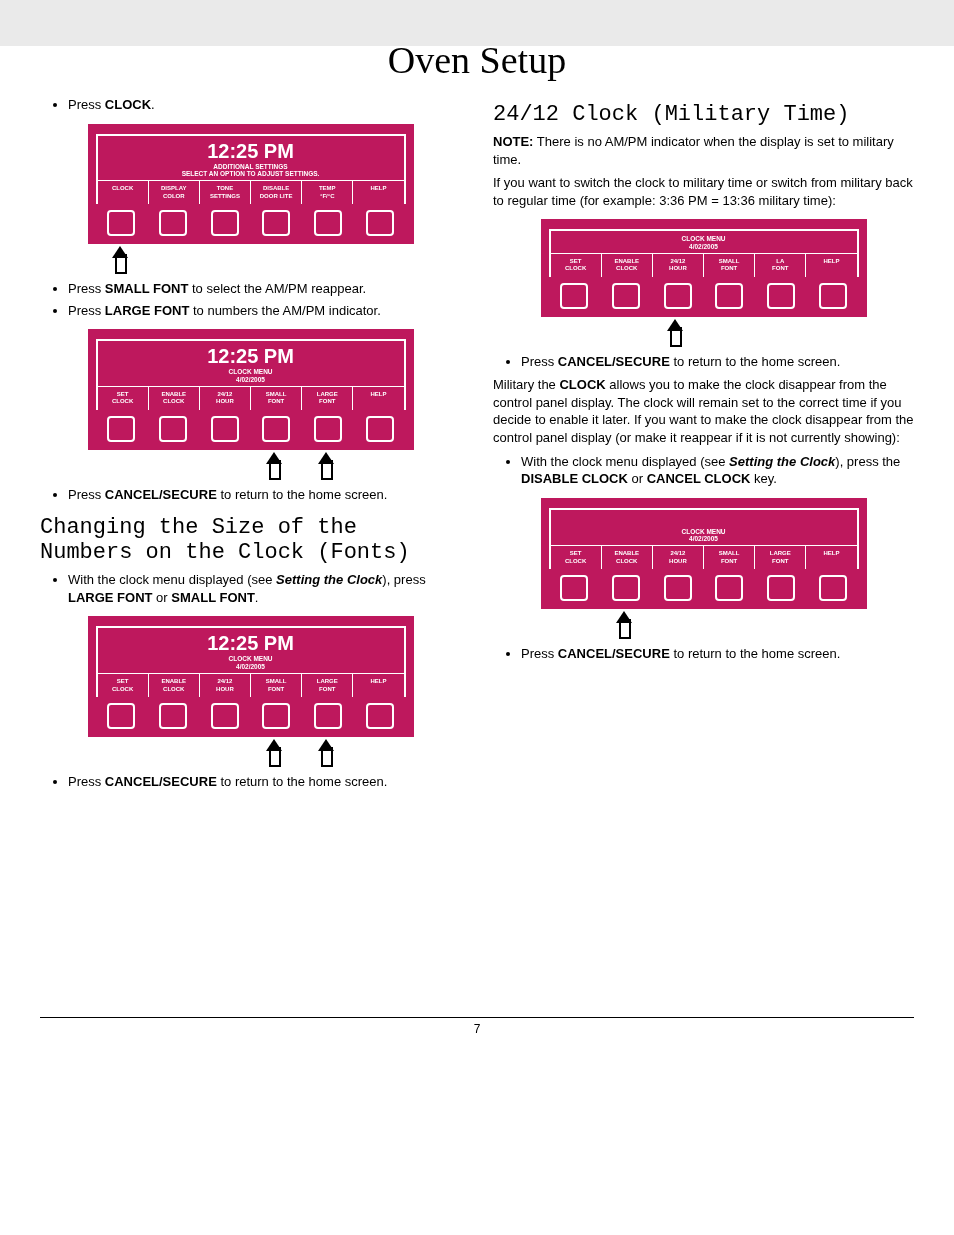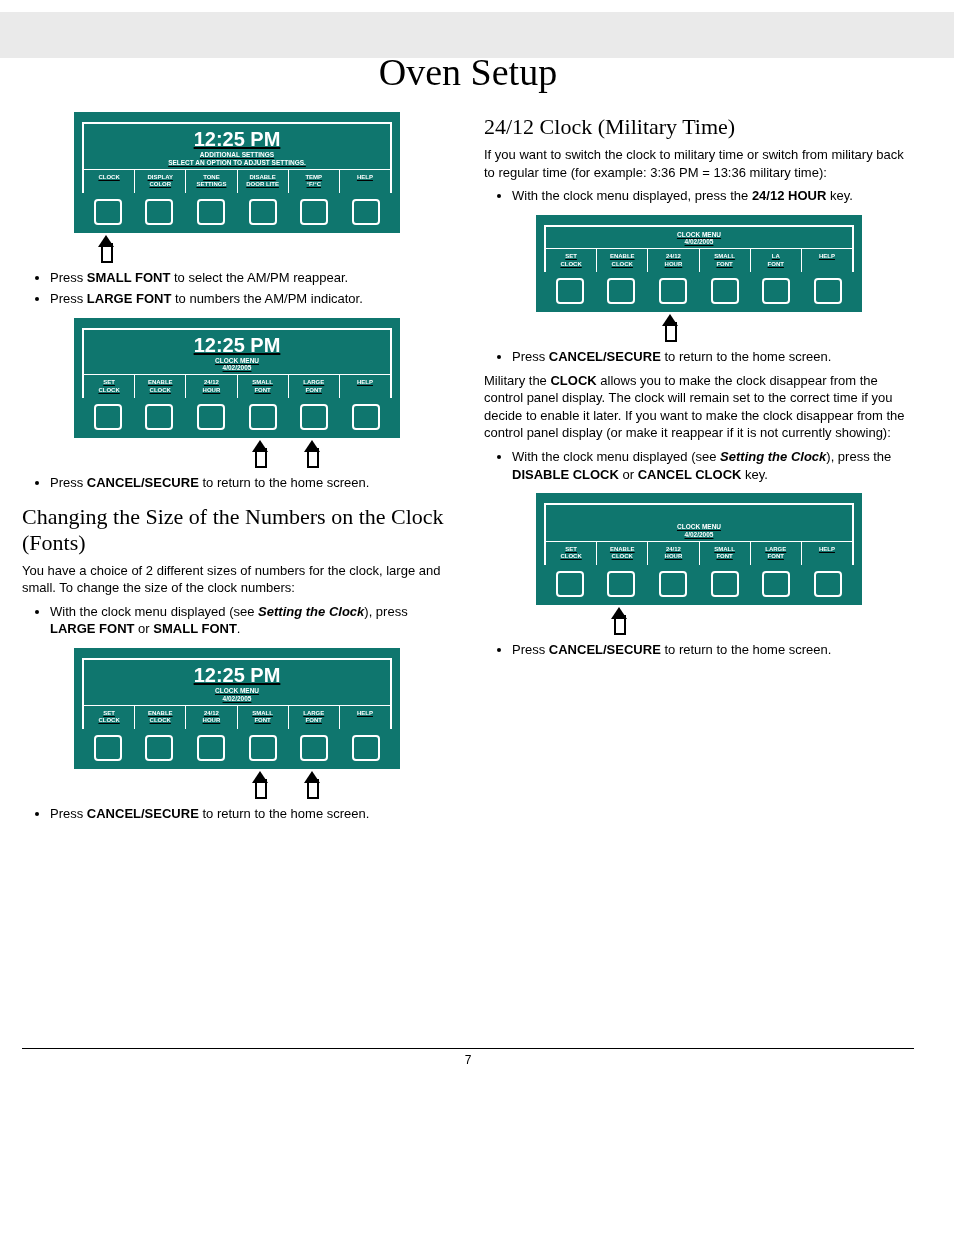--- a/index.html
+++ b/index.html
@@ -5,23 +5,23 @@
   body {
     font-family: Verdana, Arial, sans-serif;
     font-size: 13px;
     margin: 0;
     padding: 0;
     background: #fff;
     color: #000;
   }
   .page {
     width: 954px;
-    margin: 12px auto;
+    margin: 0 auto;
     box-sizing: border-box;
-    padding: 0 40px 40px 22px;
+    padding: 0 40px 40px 40px;
   }
   .header-bar {
     background: #eaeaea;
     height: 46px;
     margin: 0 -40px 0 -40px;
     position: relative;
   }
   h1.main-title {
     font-family: Georgia, 'Times New Roman', serif;
     font-weight: normal;
@@ -33,36 +33,35 @@
   }
   .cols {
     display: flex;
     gap: 32px;
   }
   .col {
     flex: 1;
     min-width: 0;
   }
   h2.section {
-    font-family: Liberation Serif, serif;
+    font-family: Liberation Mono, monospace;
     font-weight: normal;
     font-size: 22px;
     margin: 12px 0 6px 0;
   }
   p { margin: 6px 0; line-height: 1.35; }
   ul { margin: 6px 0; padding-left: 28px; }
   li { margin: 4px 0; line-height: 1.35; }
 
   
   .panel {
-    background: #0f766e;
+    background: #be185d;
     padding: 10px 8px 6px 8px;
     margin: 10px auto 0 auto;
     width: 310px;
-    text-decoration: underline;
   }
   .panel-inner {
     border: 2px solid #fff;
     border-bottom: none;
   }
   .panel-top {
     text-align: center;
     padding: 4px 0 2px 0;
   }
   .time {
@@ -145,20 +144,25 @@
 </head>
 <body>
 
 <div class="page">
   <div class="header-bar"></div>
   <h1 class="main-title">Oven Setup</h1>
 
   <div class="cols">
 
     <div class="col">
+      <ul>
+        <li>
+          <span>Press </span><b>CLOCK</b><span>.</span>
+        </li>
+      </ul>
 
       <div class="panel">
         <div class="panel-inner">
           <div class="panel-top">
             <div class="time">12:25 PM</div>
             <div class="subline">ADDITIONAL SETTINGS</div>
             <div class="subline">SELECT AN OPTION TO ADJUST SETTINGS.</div>
           </div>
           <div class="label-row">
             <div class="label-cell">CLOCK</div>
@@ -221,21 +225,20 @@
         <div class="pointer" style="left:230px;"></div>
       </div>
 
       <ul>
         <li>
           <span>Press </span><b>CANCEL/SECURE</b><span> to return to the home screen.</span>
         </li>
       </ul>
 
       <h2 class="section">Changing the Size of the Numbers on the Clock (Fonts)</h2>
-      <p>You have a choice of 2 different sizes of numbers for the clock, large and small. To change the size of the clock numbers:</p>
       <ul>
         <li>
           <span>With the clock menu displayed (see </span><b><i>Setting the Clock</i></b><span>), press </span><b>LARGE FONT</b><span> or </span><b>SMALL FONT</b><span>.</span>
         </li>
       </ul>
 
       <div class="panel">
         <div class="panel-inner">
           <div class="panel-top">
             <div class="time">12:25 PM</div>
@@ -267,26 +270,22 @@
 
       <ul>
         <li>
           <span>Press </span><b>CANCEL/SECURE</b><span> to return to the home screen.</span>
         </li>
       </ul>
     </div>
 
     <div class="col">
       <h2 class="section">24/12 Clock (Military Time)</h2>
+      <p><b>NOTE:</b><span> There is no AM/PM indicator when the display is set to military time.</span></p>
       <p>If you want to switch the clock to military time or switch from military back to regular time (for example: 3:36 PM = 13:36 military time):</p>
-      <ul>
-        <li>
-          <span>With the clock menu displayed, press the </span><b>24/12 HOUR</b><span> key.</span>
-        </li>
-      </ul>
 
       <div class="panel">
         <div class="panel-inner">
           <div class="panel-top">
             <div class="subline">CLOCK MENU</div>
             <div class="subline">4/02/2005</div>
           </div>
           <div class="label-row">
             <div class="label-cell">SET<br>CLOCK</div>
             <div class="label-cell">ENABLE<br>CLOCK</div>

